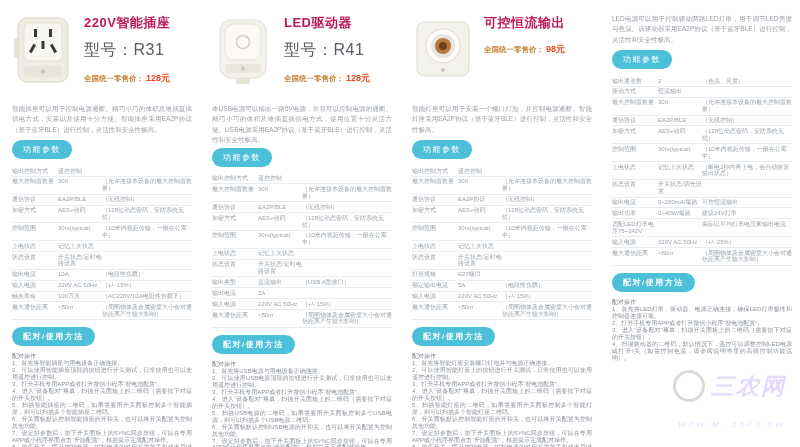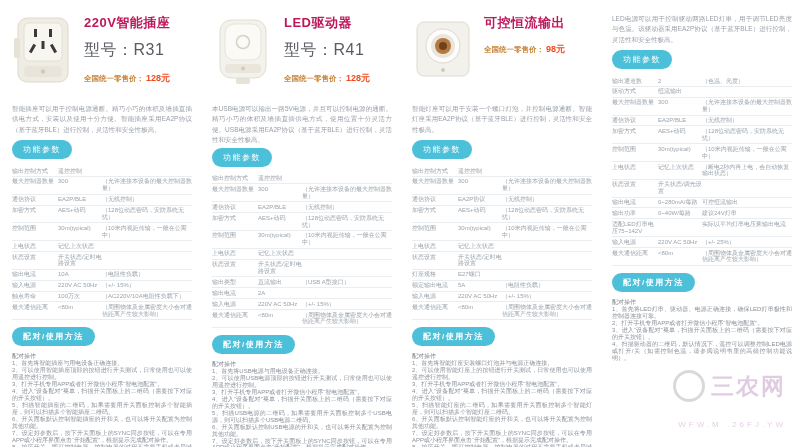--- a/index.html
+++ b/index.html
@@ -43,22 +43,22 @@
   .spec-value{flex:0 0 44px;}
   .spec-note{flex:1;min-width:0;}
 
   
   .steps-wrap{margin-top:7px;}
   .steps-title{font-size:6px;color:#7f868e;line-height:1.2;}
   .steps .step{font-size:6px;color:#8b929a;line-height:1.16;text-align:justify;}
 
   
   .watermark{
-    position:absolute;right:14px;bottom:18px;opacity:.22;color:#701a75;
-    text-align:left;pointer-events:none;filter:blur(.3px);
+    position:absolute;right:14px;bottom:18px;opacity:.22;color:#8b5cf6;
+    text-align:left;pointer-events:none;filter:blur(.3px);font-style:italic;
   }
   .wm-row{display:flex;align-items:center;}
   .wm-logo{width:26px;height:26px;border:3px solid #555;border-radius:50%;margin-right:6px;}
   .wm-text{font-size:23px;font-weight:bold;letter-spacing:2px;}
   .wm-sub{font-size:8px;letter-spacing:3px;margin-top:18px;text-align:right;}
 
   svg{display:block;}
 </style>
 </head>
 <body>

